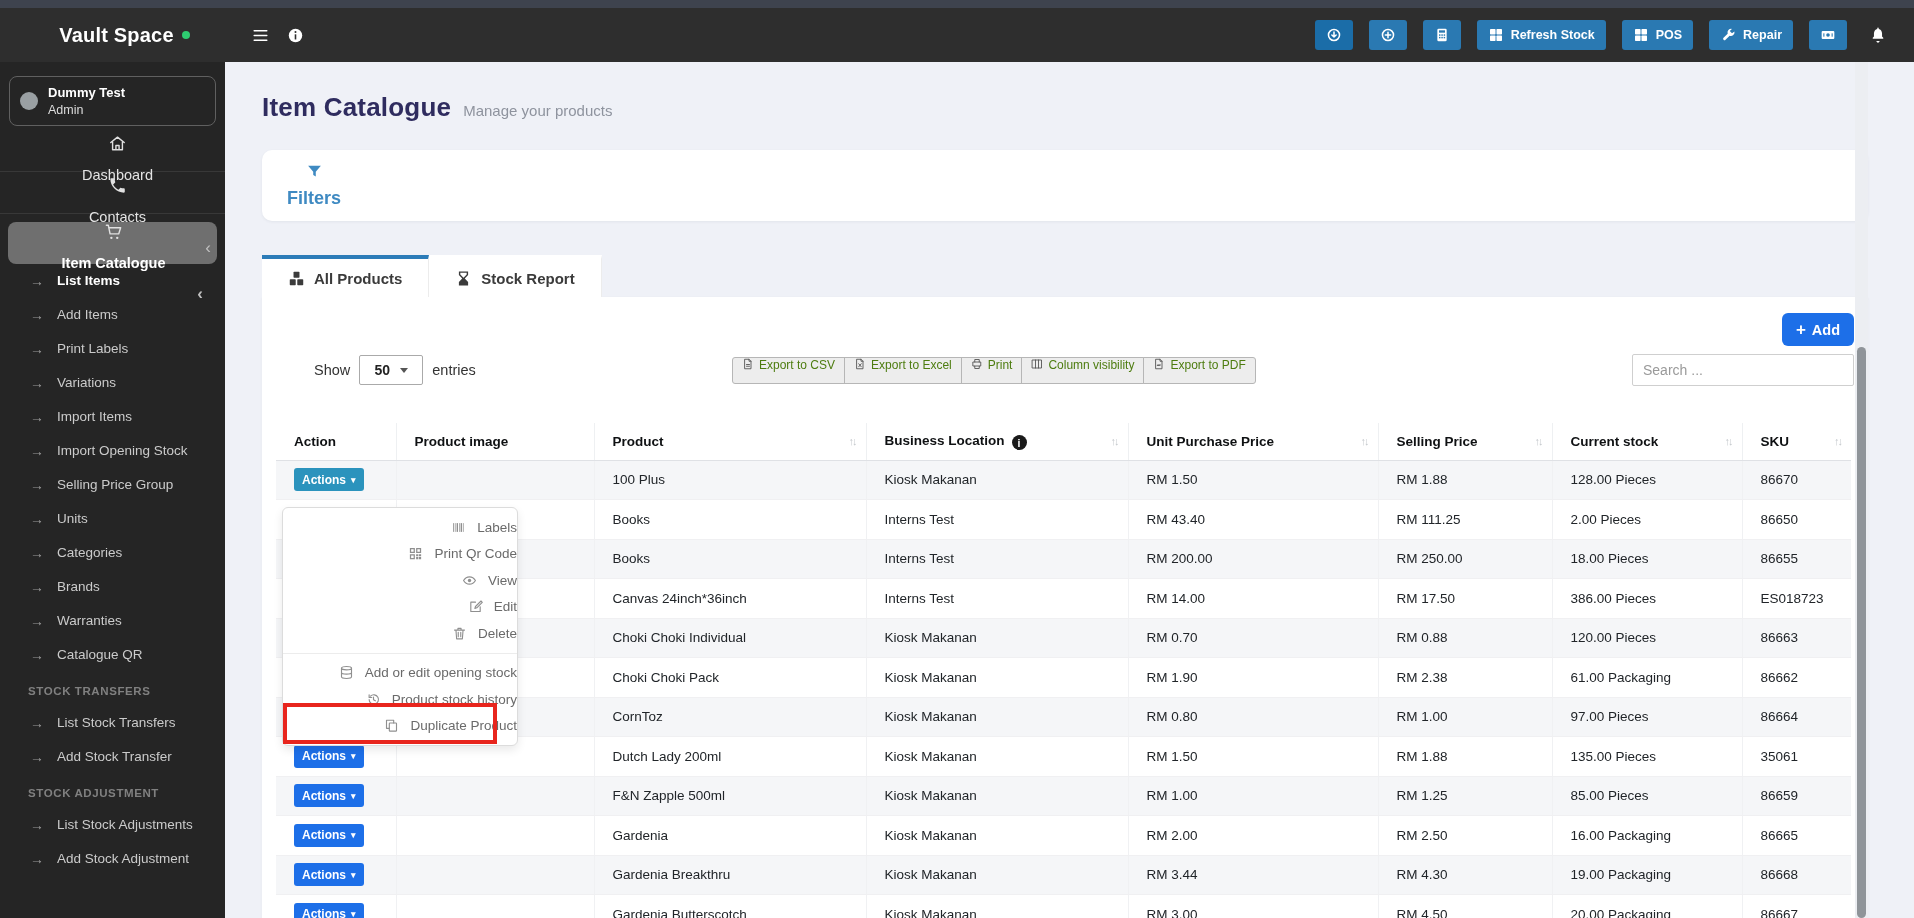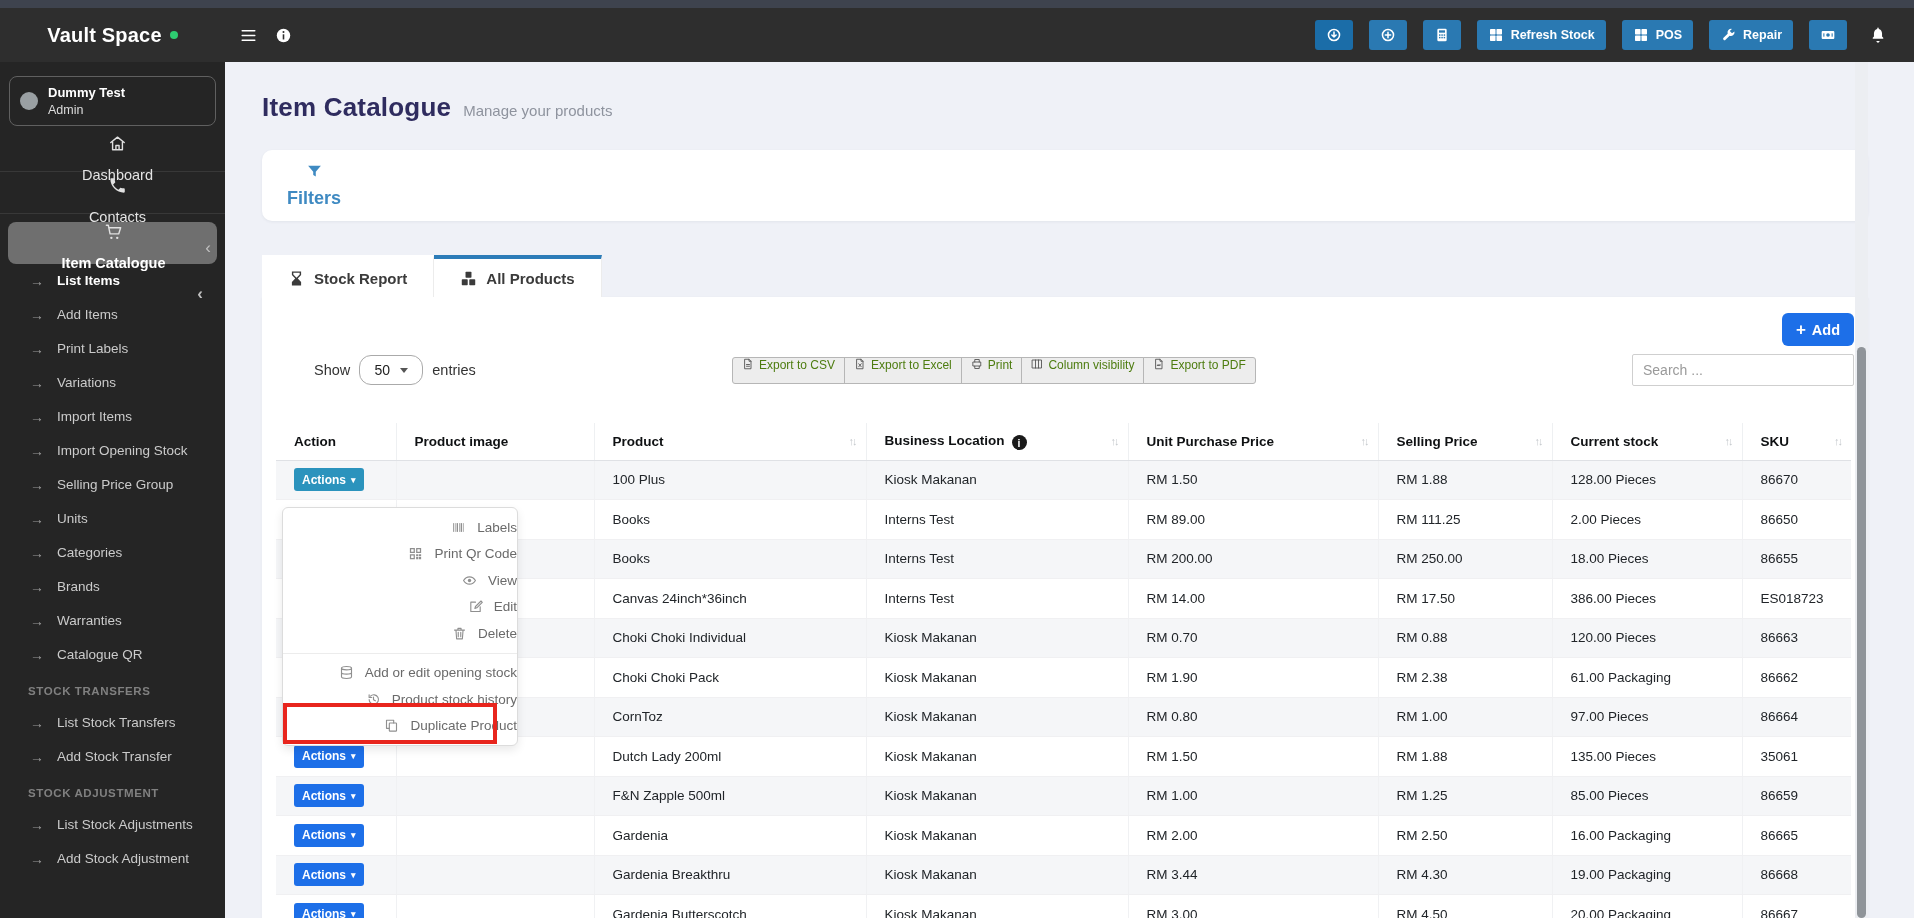--- a/index.html
+++ b/index.html
@@ -2,21 +2,21 @@
 <html style="--primary-blue: #1d6fe8; --navbar-blue: #2a79b2; --navbar-blue-dark: #1b6da8; --actions-open: #2b93bd; --link-blue: #3f8ac2; --title-navy: #2f2c5f; --annotation-red: #e8251d; --brand-green: #2ecc71;"><head>
 <meta charset="utf-8">
 <style>
   * { margin:0; padding:0; box-sizing:border-box; }
   html,body { width:1914px; height:918px; overflow:hidden;
     font-family:"Liberation Sans", sans-serif; background:#eff1f7; }
 
   
   .topstrip { position:absolute; left:0; top:0; width:1914px; height:8px; background:#3e434e; }
   .navbar { position:absolute; left:0; top:8px; width:1914px; height:54px; background:#2e2e2e;
-    display:flex; align-items:center; }
+    display:flex; align-items:center;padding-left:12px; }
   .logo-box { width:225px; height:54px; display:flex; align-items:center; justify-content:center; gap:8px; }
   .logo-text { color:#fff; font-size:20px; font-weight:700; letter-spacing:.2px; }
   .logo-dot { width:8px; height:8px; border-radius:50%; background:var(--brand-green,#2ecc71); }
   .nav-left-icons { display:flex; align-items:center; gap:16px; margin-left:14px; color:#fff; }
   .nav-left-icons .ic svg { width:19px; height:19px; }
   .nav-right { margin-left:auto; display:flex; align-items:center; gap:16px; padding-right:27px; }
   .nav-btn { height:30px; border:none; border-radius:3px; background:var(--navbar-blue,#2a79b2);
     color:#fff; font-family:inherit; font-size:12.5px; font-weight:700; display:flex; align-items:center;
     gap:7px; padding:0 11px; cursor:pointer;justify-content:space-between; }
   .nav-btn.dark { background:var(--navbar-blue-dark,#1b6da8); }
@@ -66,22 +66,22 @@
   .panel { background:#fff; min-height:620px; padding:12px 14px 0 14px;
     box-shadow:0 1px 3px rgba(60,64,86,.05); }
   .add-row { display:flex; justify-content:flex-end; margin-top:4px; }
   .btn-add { background:var(--primary-blue,#1d6fe8); color:#fff; border:none; border-radius:6px;
     height:33px; padding:0 14px; font-family:inherit; font-size:14.5px; font-weight:700;
     display:flex; align-items:center; gap:6px; cursor:pointer; }
   .btn-add .plus { font-size:17px; font-weight:700; }
 
   .controls { margin-top:8px; display:flex; align-items:center; }
   .show-group { display:flex; align-items:center; gap:9px; font-size:14.5px; color:#333; margin-left:38px; }
-  .page-select { width:64px; height:30px; border:1px solid #aaa; border-radius:12px; background:#fff;
-    display:flex; align-items:center; justify-content:center; gap:10px; font-size:14px; color:#222; cursor:pointer; }
+  .page-select { width:64px; height:30px; border:1px solid #aaa; border-radius:2px; background:#fff;
+    display:flex; align-items:center; justify-content:center; gap:10px; font-size:14px; color:#222; cursor:pointer;font-weight:bold; }
   .page-select .car { width:0; height:0; border-left:4px solid transparent; border-right:4px solid transparent;
     border-top:5px solid #555; }
   .export-group { display:flex; margin:0 auto; transform:translateX(-60px); }
   .export-btn { height:27px; background:#ededed; border:1px solid #b6b6b6; margin-left:-1px;
     display:flex; gap:5px; padding:0 9px; font-family:inherit; font-size:12px;
     color:#4d7c0f; cursor:pointer; }
   .export-btn:first-child { border-radius:3px 0 0 3px; margin-left:0; }
   .export-btn:last-child { border-radius:0 3px 3px 0; }
   .export-btn .ic { color:#555; } .export-btn .ic svg { width:12px; height:12px; }
   .search-box { width:222px; height:32px; border:1px solid #cfcfcf; border-radius:2px;
@@ -352,37 +352,37 @@
       <span class="ic" id="funnel">
           <svg viewBox="0 0 24 24" fill="currentColor">
             <path d="M3 4h18l-7.2 8.2V19l-3.6-1.9v-4.9z"></path>
           </svg>
         </span>
       <span>Filters</span>
     </span>
   </div>
 
   <div class="tabs" id="tabs">
-      <div class="tab">
-        <span class="ic">
-          <svg viewBox="0 0 24 24" fill="currentColor">
-            <path d="M5.5 2h13v5.2L13.8 12l4.7 4.8V22h-13v-5.2L10.2 12 5.5 7.2zM7.5 4v2.4l4.5 4.6 4.5-4.6V4z"></path>
-          </svg>
-        </span>
-        <span>Stock Report</span>
-      </div>
       <div class="tab active">
         <span class="ic">
           <svg viewBox="0 0 24 24" fill="currentColor">
             <rect x="7.8" y="2.5" width="8.4" height="8.4" rx="1"></rect>
             <rect x="2.5" y="13" width="8.4" height="8.4" rx="1"></rect>
             <rect x="13.1" y="13" width="8.4" height="8.4" rx="1"></rect>
           </svg>
         </span>
         <span>All Products</span>
+      </div>
+      <div class="tab">
+        <span class="ic">
+          <svg viewBox="0 0 24 24" fill="currentColor">
+            <path d="M5.5 2h13v5.2L13.8 12l4.7 4.8V22h-13v-5.2L10.2 12 5.5 7.2zM7.5 4v2.4l4.5 4.6 4.5-4.6V4z"></path>
+          </svg>
+        </span>
+        <span>Stock Report</span>
       </div>
     </div>
 
   <div class="panel">
     <div class="add-row">
       <button class="btn-add">
         <span class="plus">+</span>
         <span>Add</span>
       </button>
     </div>
@@ -486,21 +486,21 @@
           <tr>
             <td>
               <button class="btn-actions">
                 <span>Actions</span>
                 <span class="caret">▾</span>
               </button>
             </td>
             <td></td>
             <td>Books</td>
             <td>Interns Test</td>
-            <td>RM 89.00</td>
+            <td>RM 43.40</td>
             <td>RM 111.25</td>
             <td>2.00 Pieces</td>
             <td>86650</td>
           </tr>
           <tr>
             <td>
               <button class="btn-actions">
                 <span>Actions</span>
                 <span class="caret">▾</span>
               </button>

